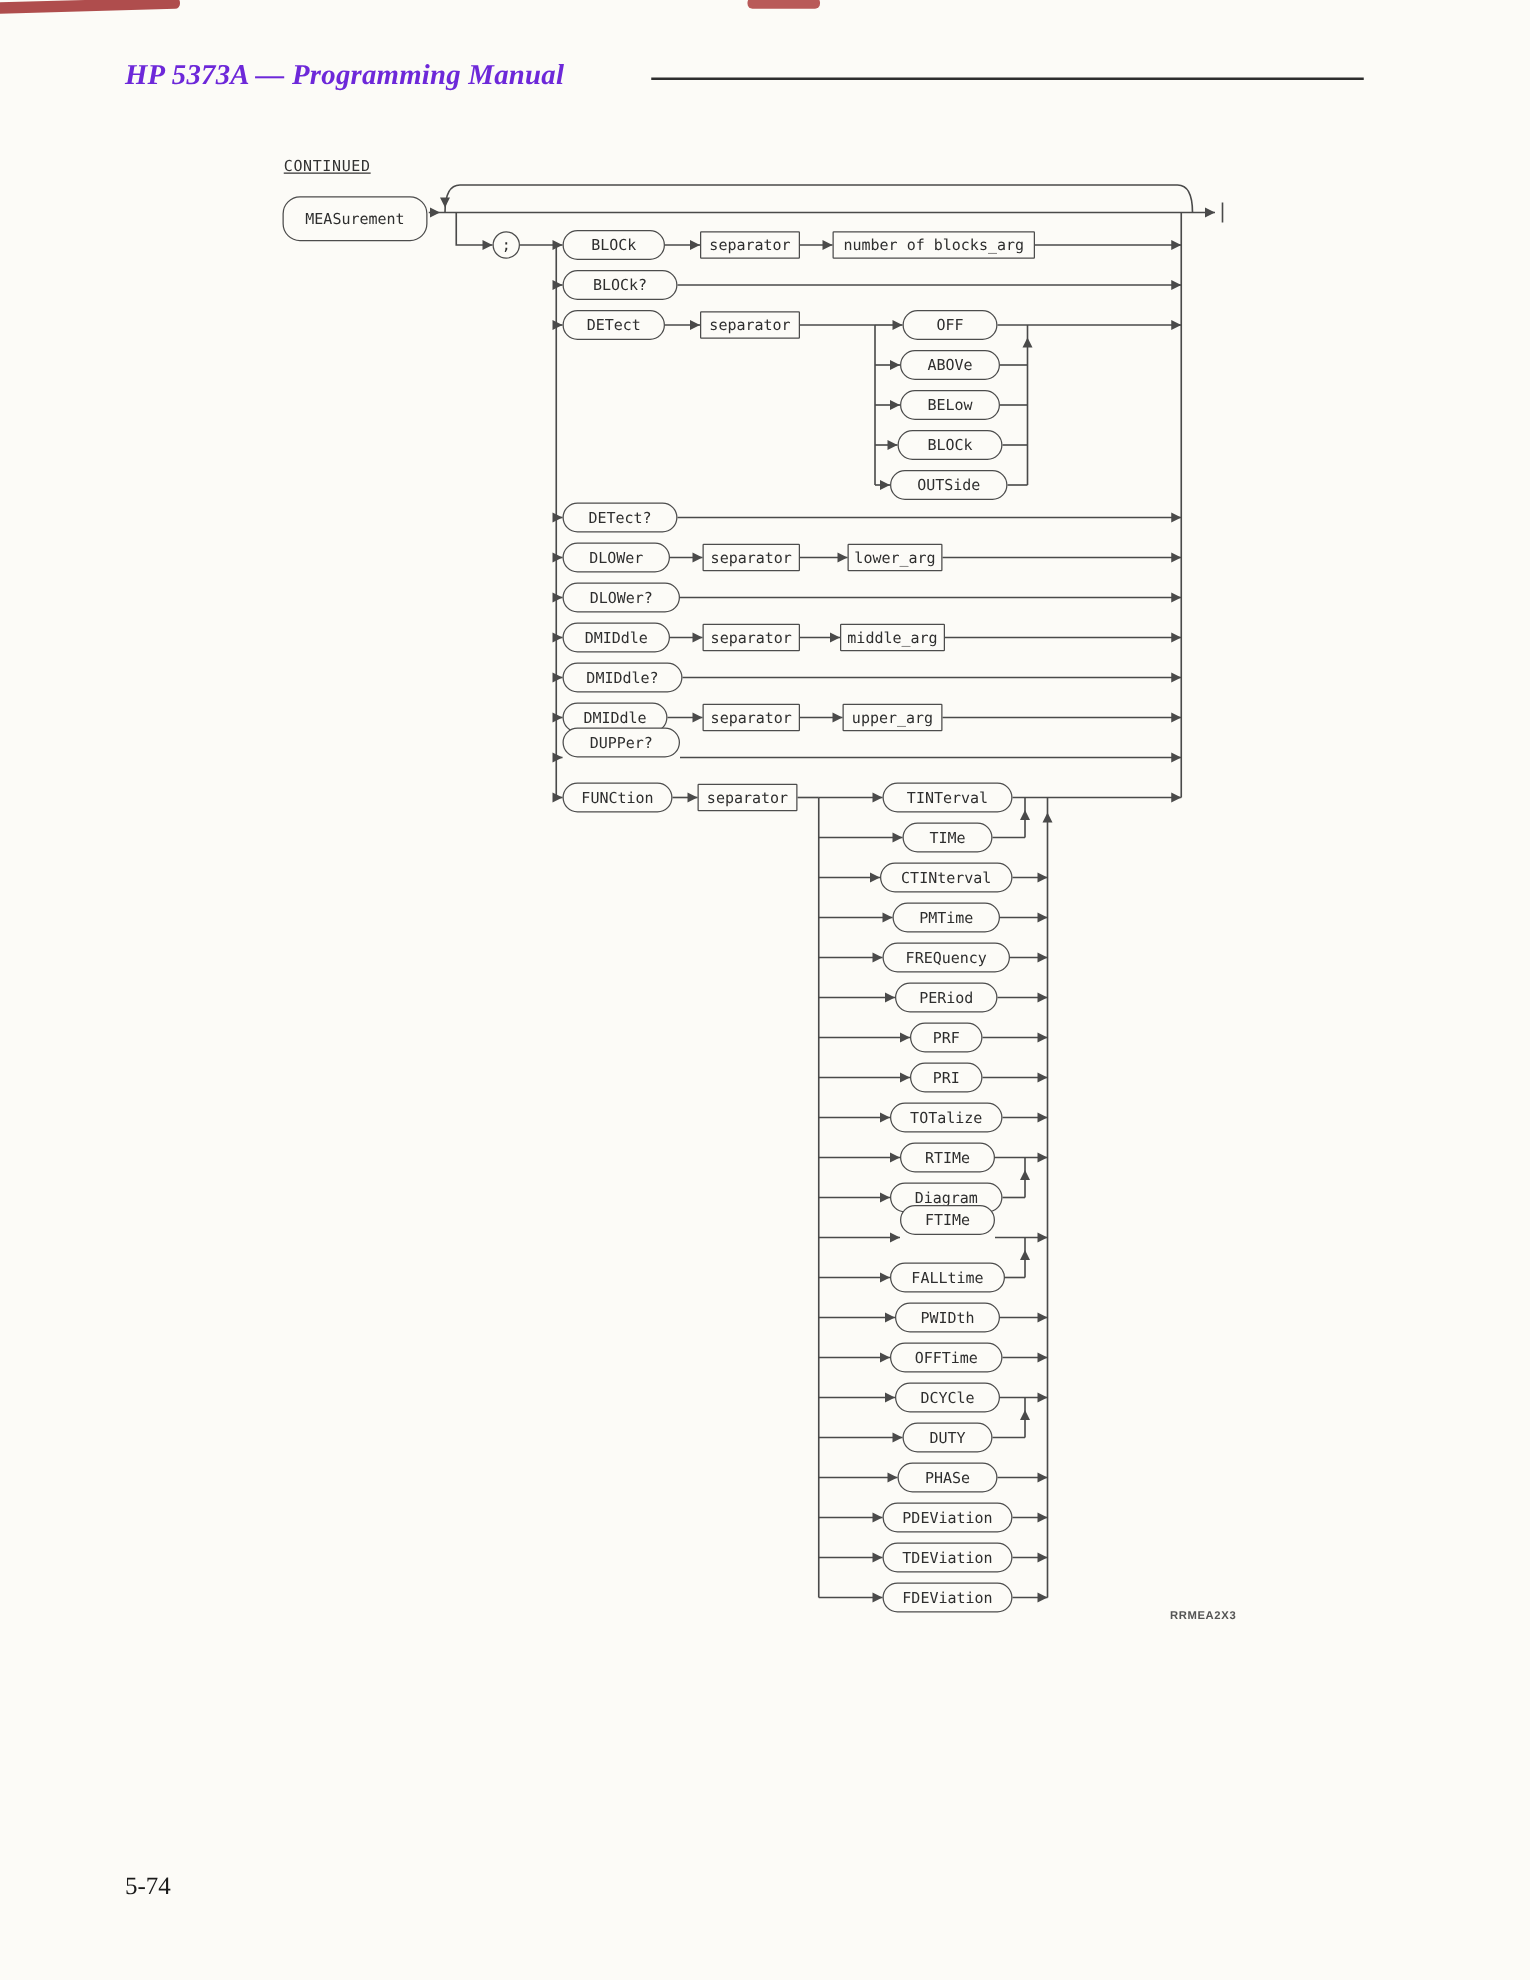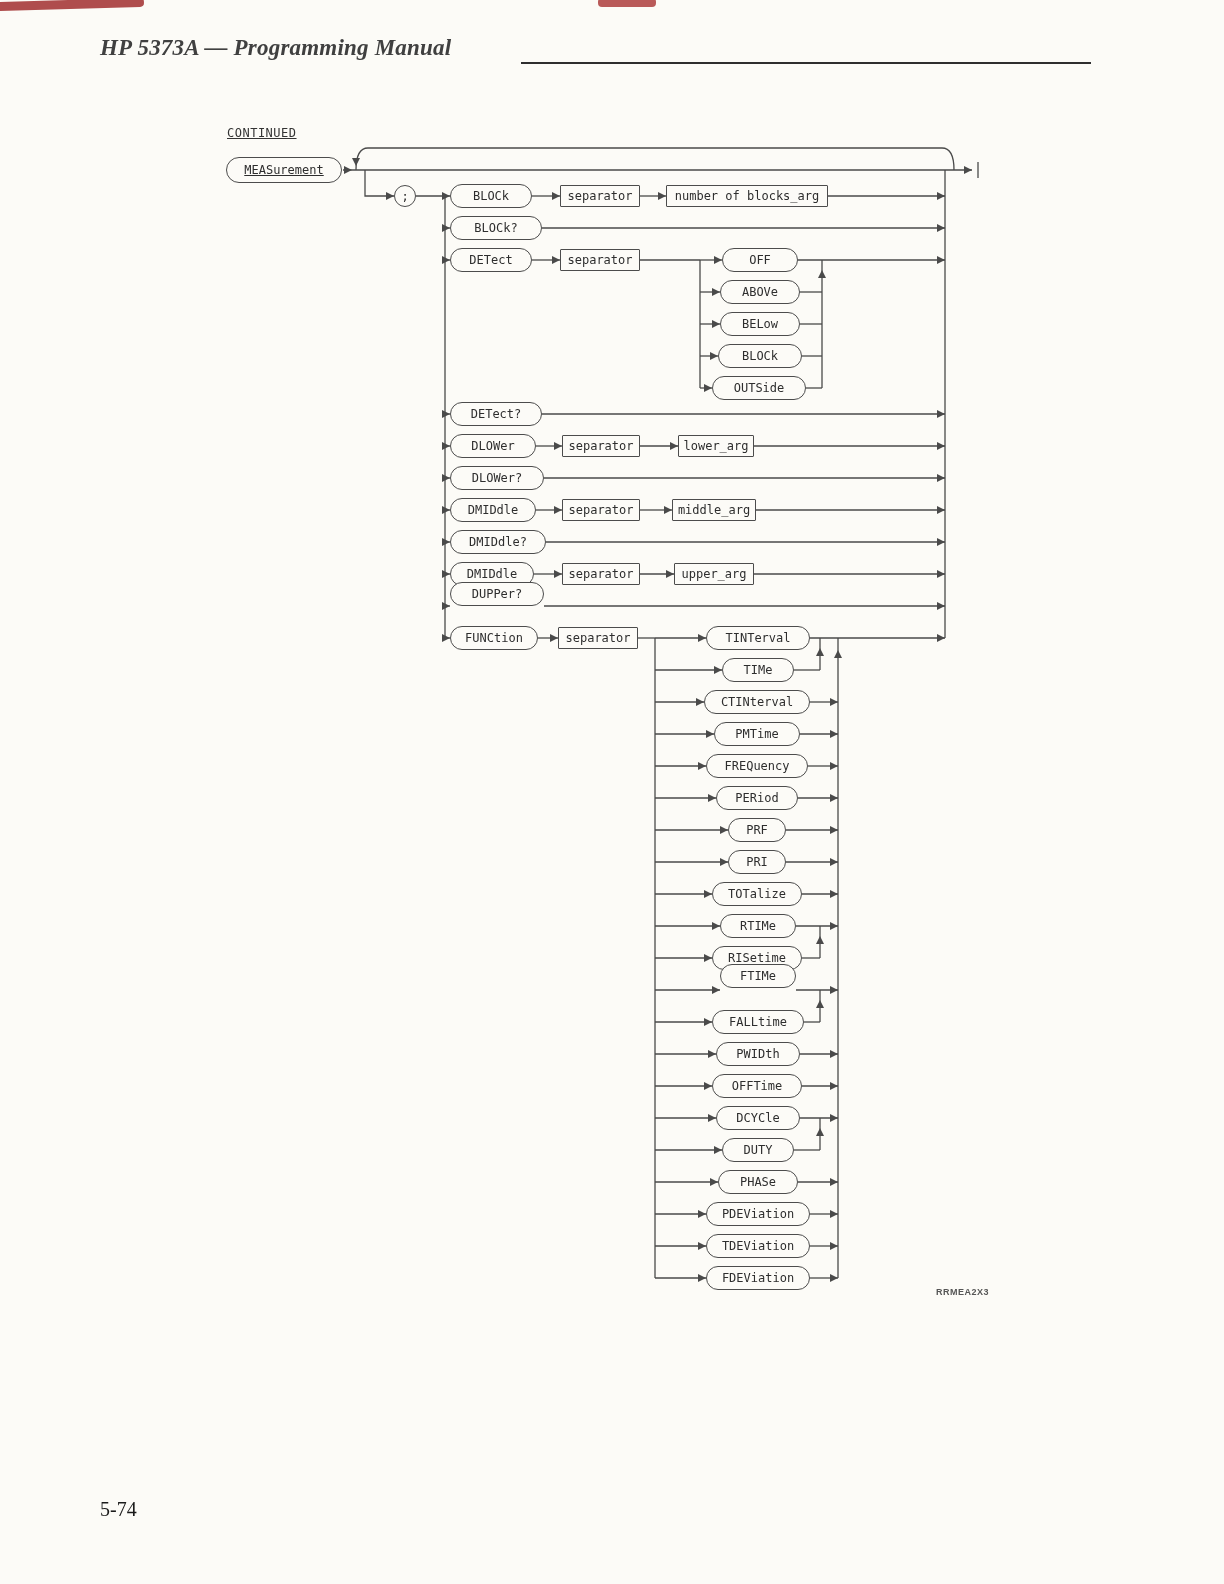--- a/index.html
+++ b/index.html
@@ -1,37 +1,37 @@
 <!DOCTYPE html>
 <html><head>
 <meta charset="utf-8">
 <style>
   html,body{margin:0;padding:0;background:#dededa;}
   #page{position:relative;width:1224px;height:1584px;background:#fcfbf7;overflow:hidden;}
 
-  .hdr-title{position:absolute;left:100px;top:35px;font:italic 700 23px "Liberation Serif",serif;color:#404040;letter-spacing:.2px;}
+  .hdr-title{position:absolute;left:100px;top:47px;font:italic 700 23px "Liberation Serif",serif;color:#6d28d9;letter-spacing:.2px;}
   .hdr-rule{position:absolute;left:521px;top:62px;width:570px;height:2px;background:#2e2e2e;}
   .continued{position:absolute;left:227px;top:114px;font:12px "DejaVu Sans Mono",monospace;color:#333;text-decoration:underline;letter-spacing:.5px;margin-top:12px;}
   .caption{position:absolute;left:130px;top:1368px;width:980px;text-align:center;font:italic 23px "Liberation Serif",serif;color:#1e1e1e;}
   .pageno{position:absolute;left:100px;top:1498px;font:20px "Liberation Serif",serif;color:#1a1a1a;}
   .plotid{position:absolute;left:936px;top:1287px;font:700 9px "Liberation Sans",sans-serif;color:#555;letter-spacing:.5px;}
 
   .artifact1{position:absolute;left:-8px;top:0px;width:152px;height:9px;background:#9b2222;border-radius:4px;transform:rotate(-1.6deg);opacity:.8;}
   .artifact2{position:absolute;left:598px;top:-2px;width:58px;height:9px;background:#a32424;border-radius:4px;opacity:.75;}
 
   #diagram{position:absolute;inset:0;}
   #wires{position:absolute;left:0;top:0;}
   #wires path{stroke:#4a4a4a;stroke-width:1.3;fill:none;}
   #wires path.arrow{fill:#4a4a4a;stroke:none;}
 
   .nb{position:absolute;box-sizing:border-box;display:flex;align-items:center;justify-content:center;
       font:12px "DejaVu Sans Mono",monospace;color:#2e2e2e;background:#fcfbf7;
       border:1.5px solid #4c4c4c;white-space:nowrap;}
   .oval{height:24px;border-radius:13px;}
-  .root{height:26px;border-radius:14px;text-decoration:underline;}
+  .root{height:36px;border-radius:14px;}
   .rect{height:22px;border-radius:1px;font-size:12px;}
   .circ{width:22px;height:22px;border-radius:50%;}
 </style>
 </head>
 <body>
 
 <div id="page">
 
   <div class="artifact1"></div>
   <div class="artifact2"></div>
@@ -264,21 +264,21 @@
     <div class="nb oval" style="left:706px;top:626px;width:104px">TINTerval</div>
     <div class="nb oval" style="left:722px;top:658px;width:72px">TIMe</div>
     <div class="nb oval" style="left:704px;top:690px;width:106px">CTINterval</div>
     <div class="nb oval" style="left:714px;top:722px;width:86px">PMTime</div>
     <div class="nb oval" style="left:706px;top:754px;width:102px">FREQuency</div>
     <div class="nb oval" style="left:716px;top:786px;width:82px">PERiod</div>
     <div class="nb oval" style="left:728px;top:818px;width:58px">PRF</div>
     <div class="nb oval" style="left:728px;top:850px;width:58px">PRI</div>
     <div class="nb oval" style="left:712px;top:882px;width:90px">TOTalize</div>
     <div class="nb oval" style="left:720px;top:914px;width:76px">RTIMe</div>
-    <div class="nb oval" style="left:712px;top:946px;width:90px">RISetime</div>
+    <div class="nb oval" style="left:712px;top:946px;width:90px">Diagram</div>
     <div class="nb oval" style="left:720px;top:964px;width:76px">FTIMe</div>
     <div class="nb oval" style="left:712px;top:1010px;width:92px">FALLtime</div>
     <div class="nb oval" style="left:716px;top:1042px;width:84px">PWIDth</div>
     <div class="nb oval" style="left:712px;top:1074px;width:90px">OFFTime</div>
     <div class="nb oval" style="left:716px;top:1106px;width:84px">DCYCle</div>
     <div class="nb oval" style="left:722px;top:1138px;width:72px">DUTY</div>
     <div class="nb oval" style="left:718px;top:1170px;width:80px">PHASe</div>
     <div class="nb oval" style="left:706px;top:1202px;width:104px">PDEViation</div>
     <div class="nb oval" style="left:706px;top:1234px;width:104px">TDEViation</div>
     <div class="nb oval" style="left:706px;top:1266px;width:104px">FDEViation</div>

